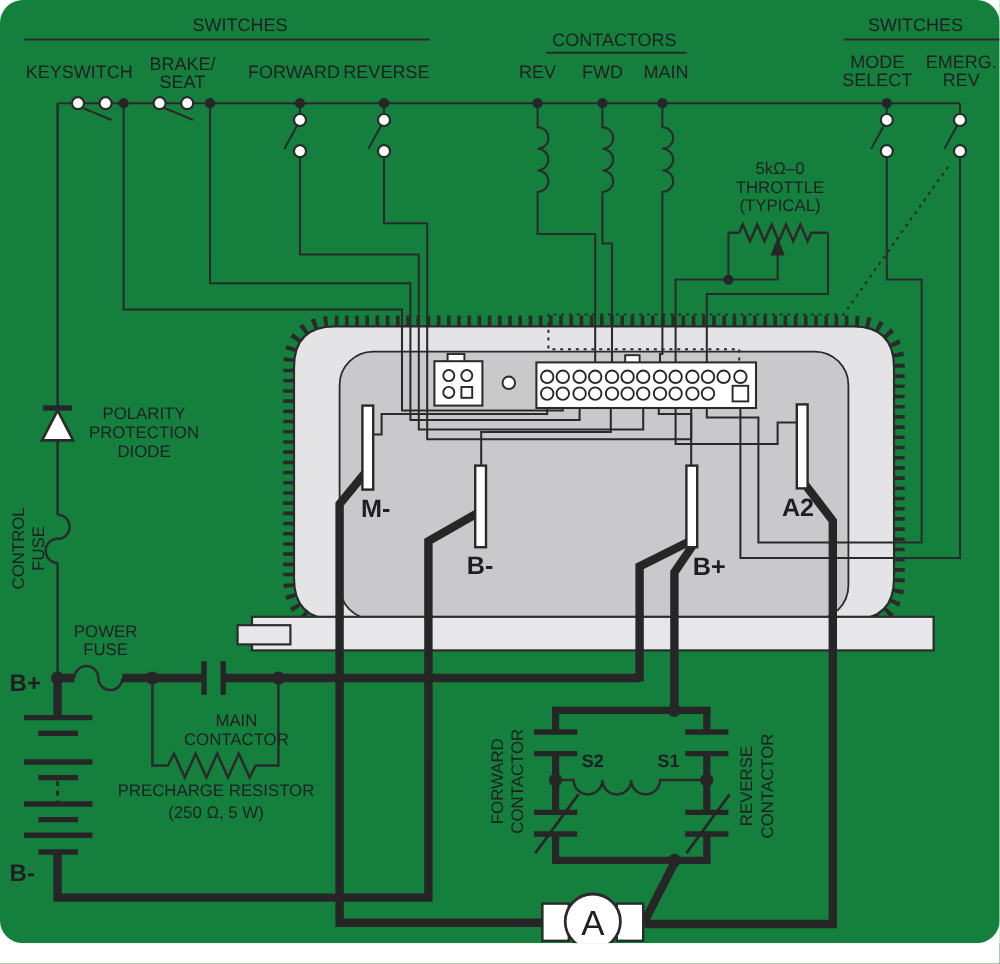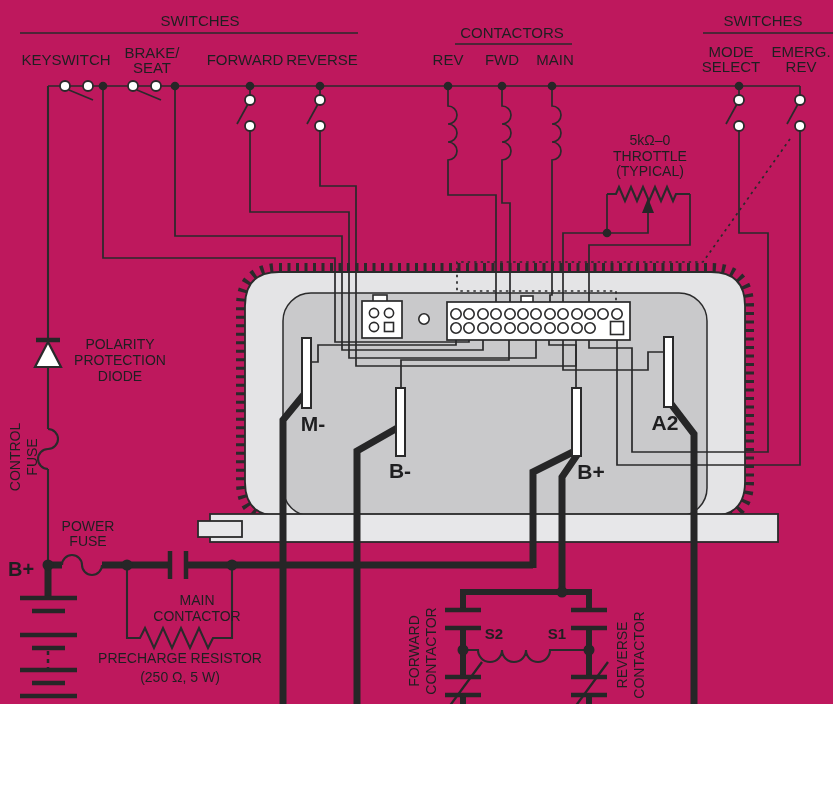--- a/index.html
+++ b/index.html
@@ -1,16 +1,16 @@
 <!DOCTYPE html>
 <html><head>
 <meta charset="utf-8">
 <style>
   html,body{margin:0;padding:0;background:#ffffff;}
-  #stage{width:833px;height:704px;position:relative;background:#be185d;overflow:hidden;}
+  #stage{width:833px;height:786px;position:relative;background:#15803d;overflow:hidden;border-radius:19px;}
   svg{display:block;}
   text{font-family:"Liberation Sans","DejaVu Sans",sans-serif;fill:#1f1f21;}
   .lbl{font-size:15px;}
   .lbl-s{font-size:14px;}
   .bold{font-weight:bold;}
   .term{font-size:21px;font-weight:bold;}
   .batt{font-size:20px;font-weight:bold;}
   .motorA{font-size:29px;}
   .thin{stroke:#2a2a2b;stroke-width:1.7;fill:none;}
   .thin2{stroke:#2a2a2b;stroke-width:2.1;fill:none;}

